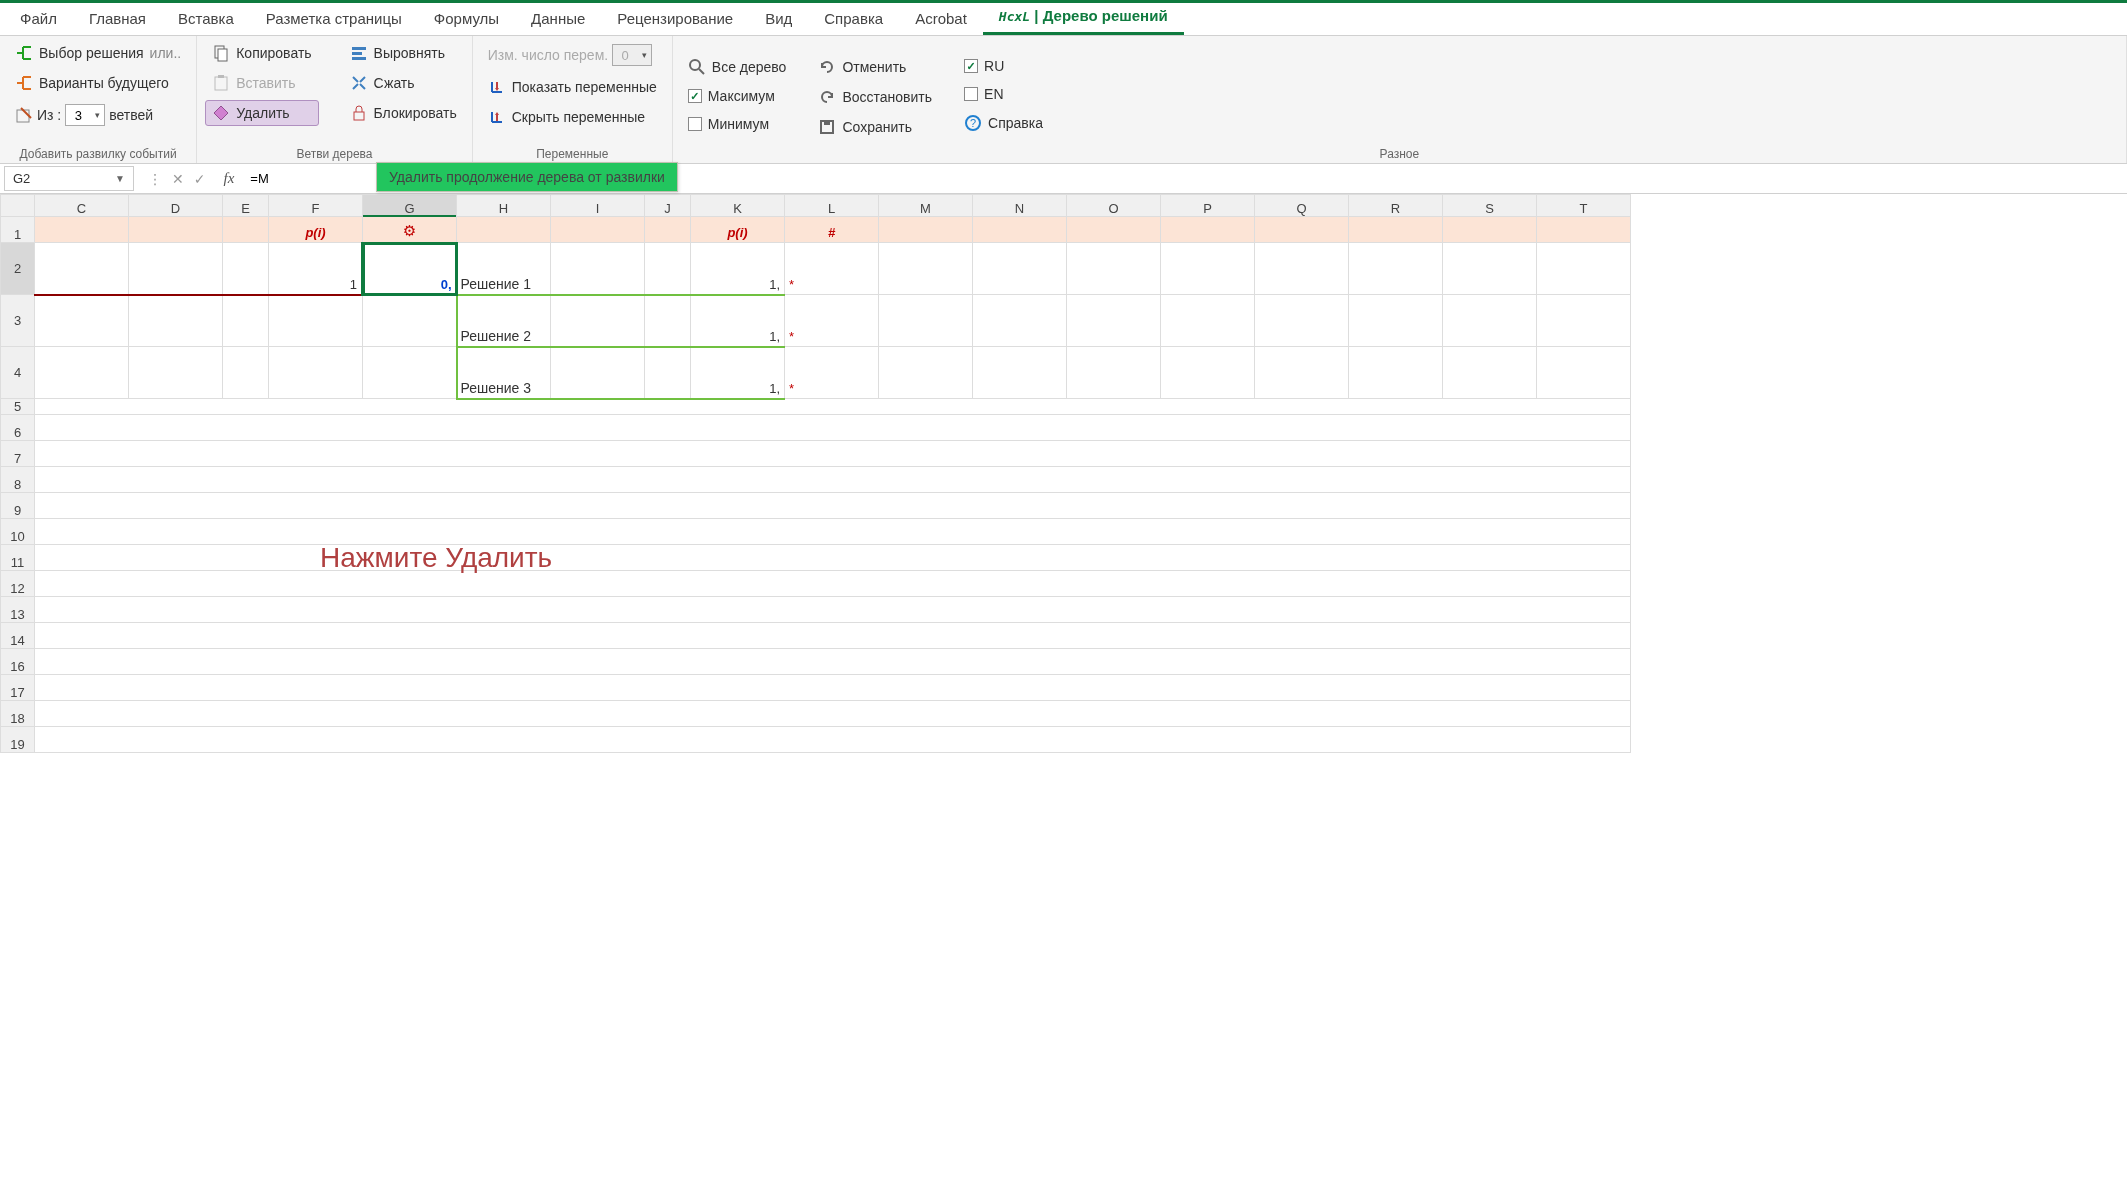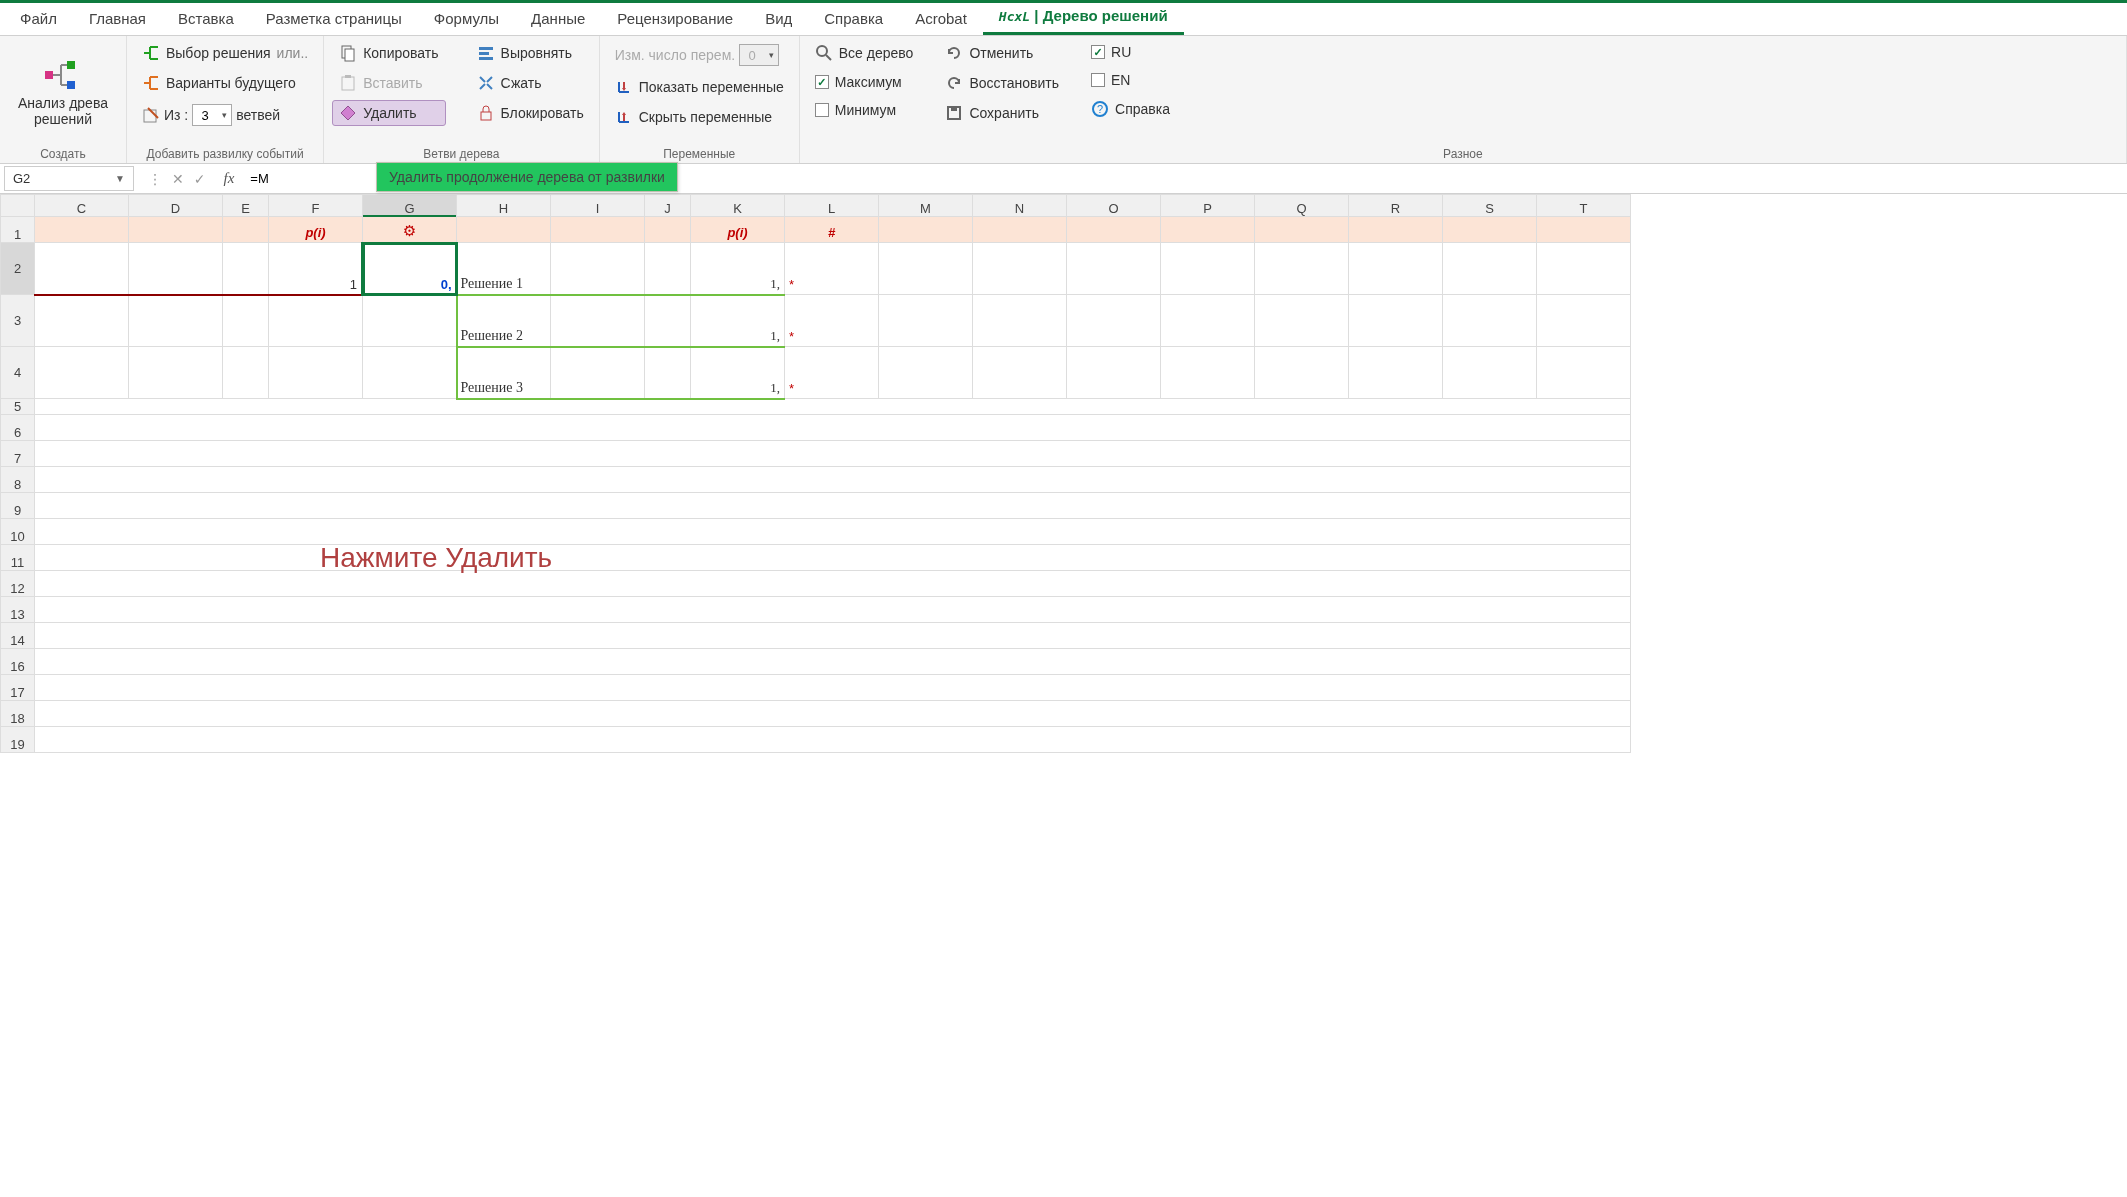--- a/index.html
+++ b/index.html
@@ -58,21 +58,21 @@
 .red { color: #c00000; }
 .blue-bold { color: #0040d0; font-weight: bold; }
 .gear { color: #c00000; font-size: 15px; }
 
 
 .selected-cell { outline: 3px solid #0f7b3f; outline-offset: -2px; z-index: 5; }
 
 
 .line-brown-bottom { border-bottom: 2px solid #8B0000 !important; }
 .line-green-vert { border-left: 3px solid #0f7b3f !important; }
-.line-lime-bottom { border-bottom: 2px solid #70c040 !important; font-family: Liberation Serif, serif; }
+.line-lime-bottom { border-bottom: 2px solid #70c040 !important; }
 .line-lime-vert { border-left: 2px solid #70c040 !important; }
 
 
 .overflow-label { position: absolute; left: 3px; bottom: 2px; white-space: nowrap; z-index: 2; font-size:14px; }
 .tall { height: 52px !important; }
 
 .instruction { position: absolute; left: 320px; top: 348px; font-size: 28px; color: #b04040; font-family: "Segoe UI Light", "Segoe UI", sans-serif; font-weight: 300; }
 
 
 svg { display: block; }
@@ -92,37 +92,20 @@
   <div class="tab">Справка</div>
   <div class="tab">Acrobat</div>
   <div class="tab active">
     <span class="prefix">HcxL</span>
     <span>| Дерево решений</span>
   </div>
 </div>
 
 <div class="ribbon">
 
-  <div class="group">
-    <div class="group-body">
-      <div class="bigbtn">
-        <span class="icon">
-          <svg width="40" height="32" viewBox="0 0 40 32">
-              <rect x="2" y="12" width="8" height="8" fill="#d63384"></rect>
-              <rect x="24" y="2" width="8" height="8" fill="#20a020"></rect>
-              <rect x="24" y="22" width="8" height="8" fill="#2060d0"></rect>
-              <path d="M10 16 H18 M18 6 V26 M18 6 H24 M18 26 H24" stroke="#888" stroke-width="2" fill="none"></path>
-            </svg>
-        </span>
-        <span>Анализ древа</span>
-        <span>решений</span>
-      </div>
-    </div>
-    <div class="group-label">Создать</div>
-  </div>
 
   <div class="group">
     <div class="group-body">
       <div class="vcol">
         <div class="btn">
           <span class="icon">
               <svg width="18" height="18">
                 <path d="M2 9 H8 M8 3 V15 M8 3 H16 M8 15 H16" stroke="#20a020" stroke-width="2" fill="none"></path>
               </svg>
             </span>
@@ -248,21 +231,21 @@
               </svg>
             </span>
           <span>Скрыть переменные</span>
         </div>
       </div>
     </div>
     <div class="group-label">Переменные</div>
   </div>
 
   <div class="group" style="flex:1;">
-    <div class="group-body" style="gap:18px;">
+    <div class="group-body" style="gap:18px;margin-top:14px;">
       <div class="vcol">
         <div class="btn">
           <span class="icon">
               <svg width="18" height="18">
                 <circle cx="7" cy="7" r="5" fill="none" stroke="#666" stroke-width="2"></circle>
                 <path d="M11 11 L16 16" stroke="#666" stroke-width="2"></path>
               </svg>
             </span>
           <span>Все дерево</span>
         </div>

